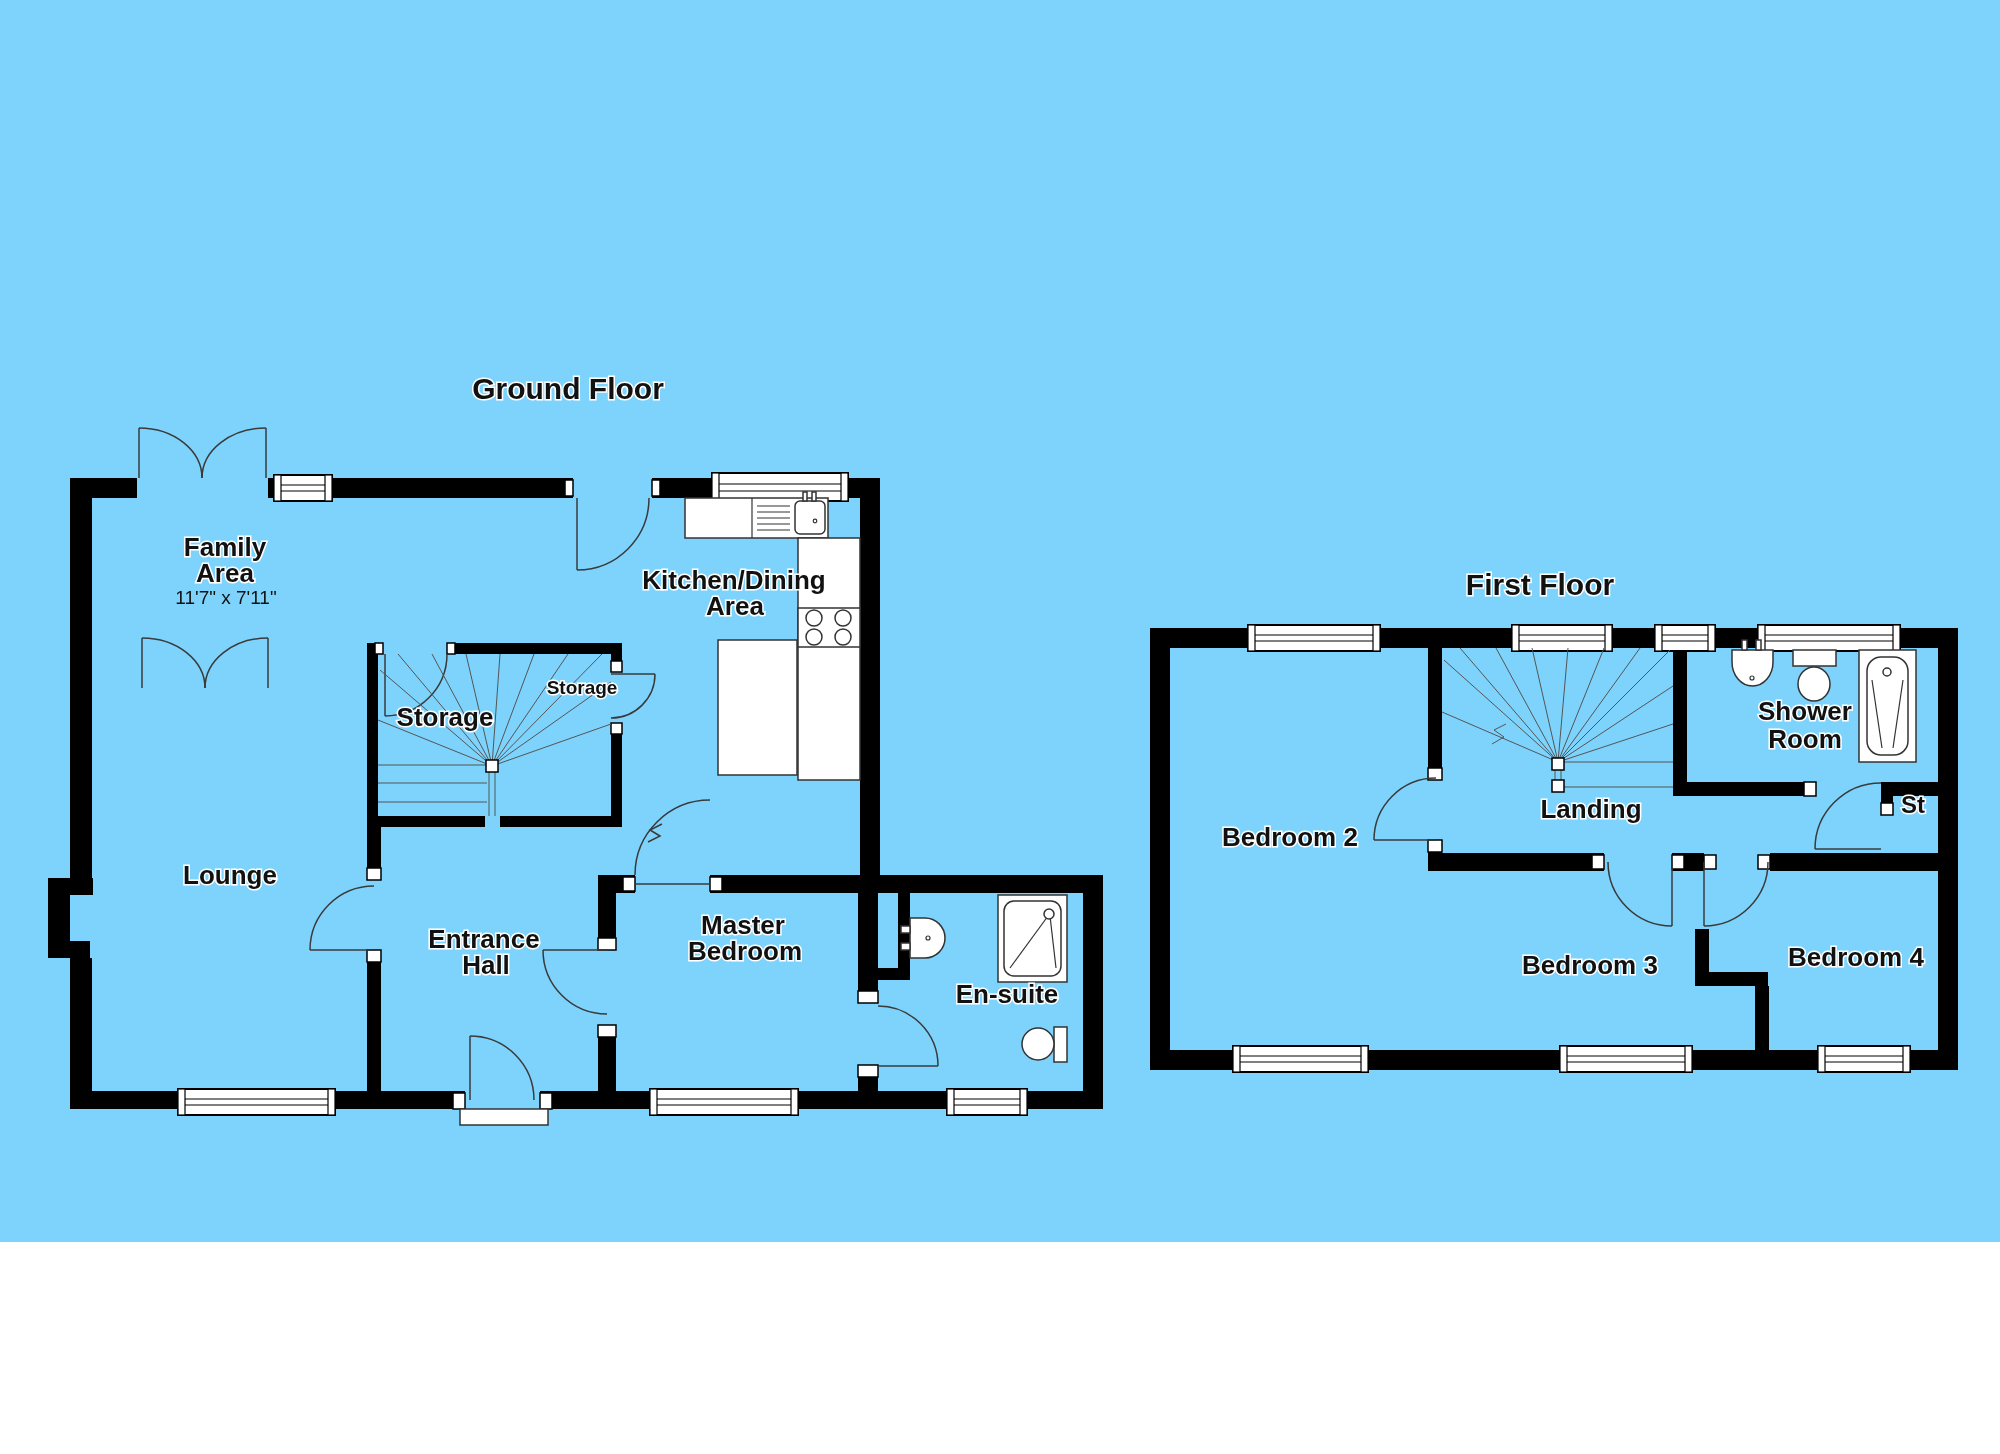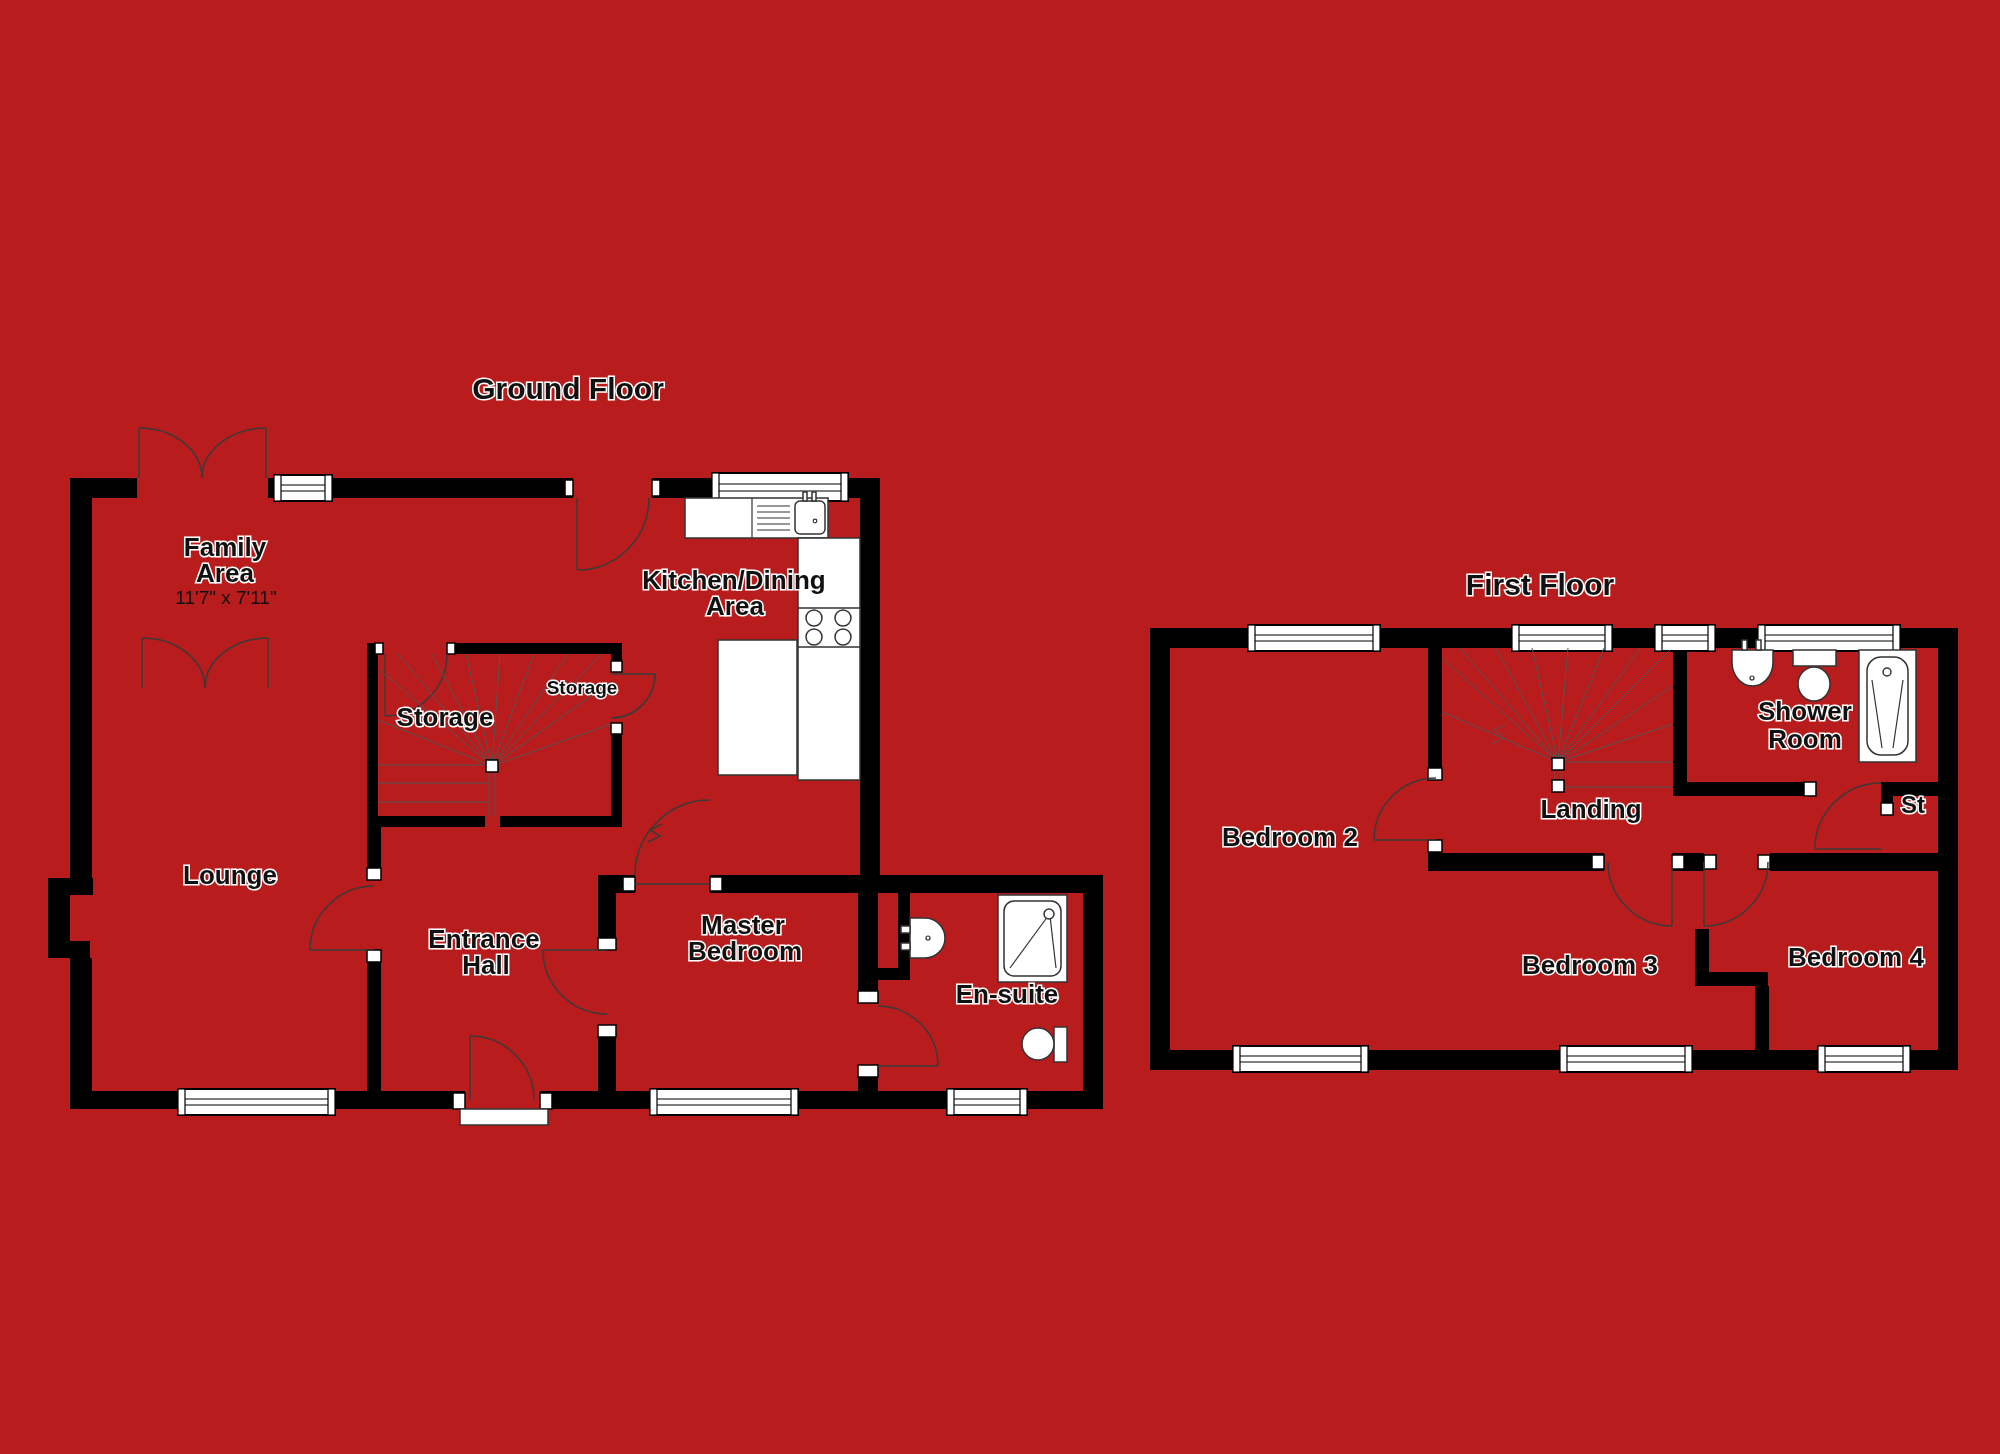--- a/index.html
+++ b/index.html
@@ -1,16 +1,16 @@
 <!DOCTYPE html>
 <html><head>
 <meta charset="utf-8">
 <style>
   html,body{margin:0;padding:0;background:#ffffff;}
-  .page{position:relative;width:2000px;height:1454px;background:#b91c1c;overflow:hidden;}
+  .page{position:relative;width:2000px;height:1242px;background:#7dd3fc;overflow:hidden;}
   svg{display:block;}
   svg text{font-family:"Liberation Sans", sans-serif;fill:#111111;text-anchor:middle;
            paint-order:stroke;stroke:#ffffff;stroke-width:3px;}
   .floor-title{font-size:30px;font-weight:bold;}
   .room-label{font-size:26px;font-weight:bold;}
   .room-label-sm{font-size:19px;font-weight:bold;}
   .st-label{font-size:24px;font-weight:bold;}
   .dim-label{font-size:19px;font-weight:normal;stroke-width:0;}
   .wall{fill:#000000;stroke:none;}
   .jamb{fill:#ffffff;stroke:#000000;stroke-width:1.5;}

